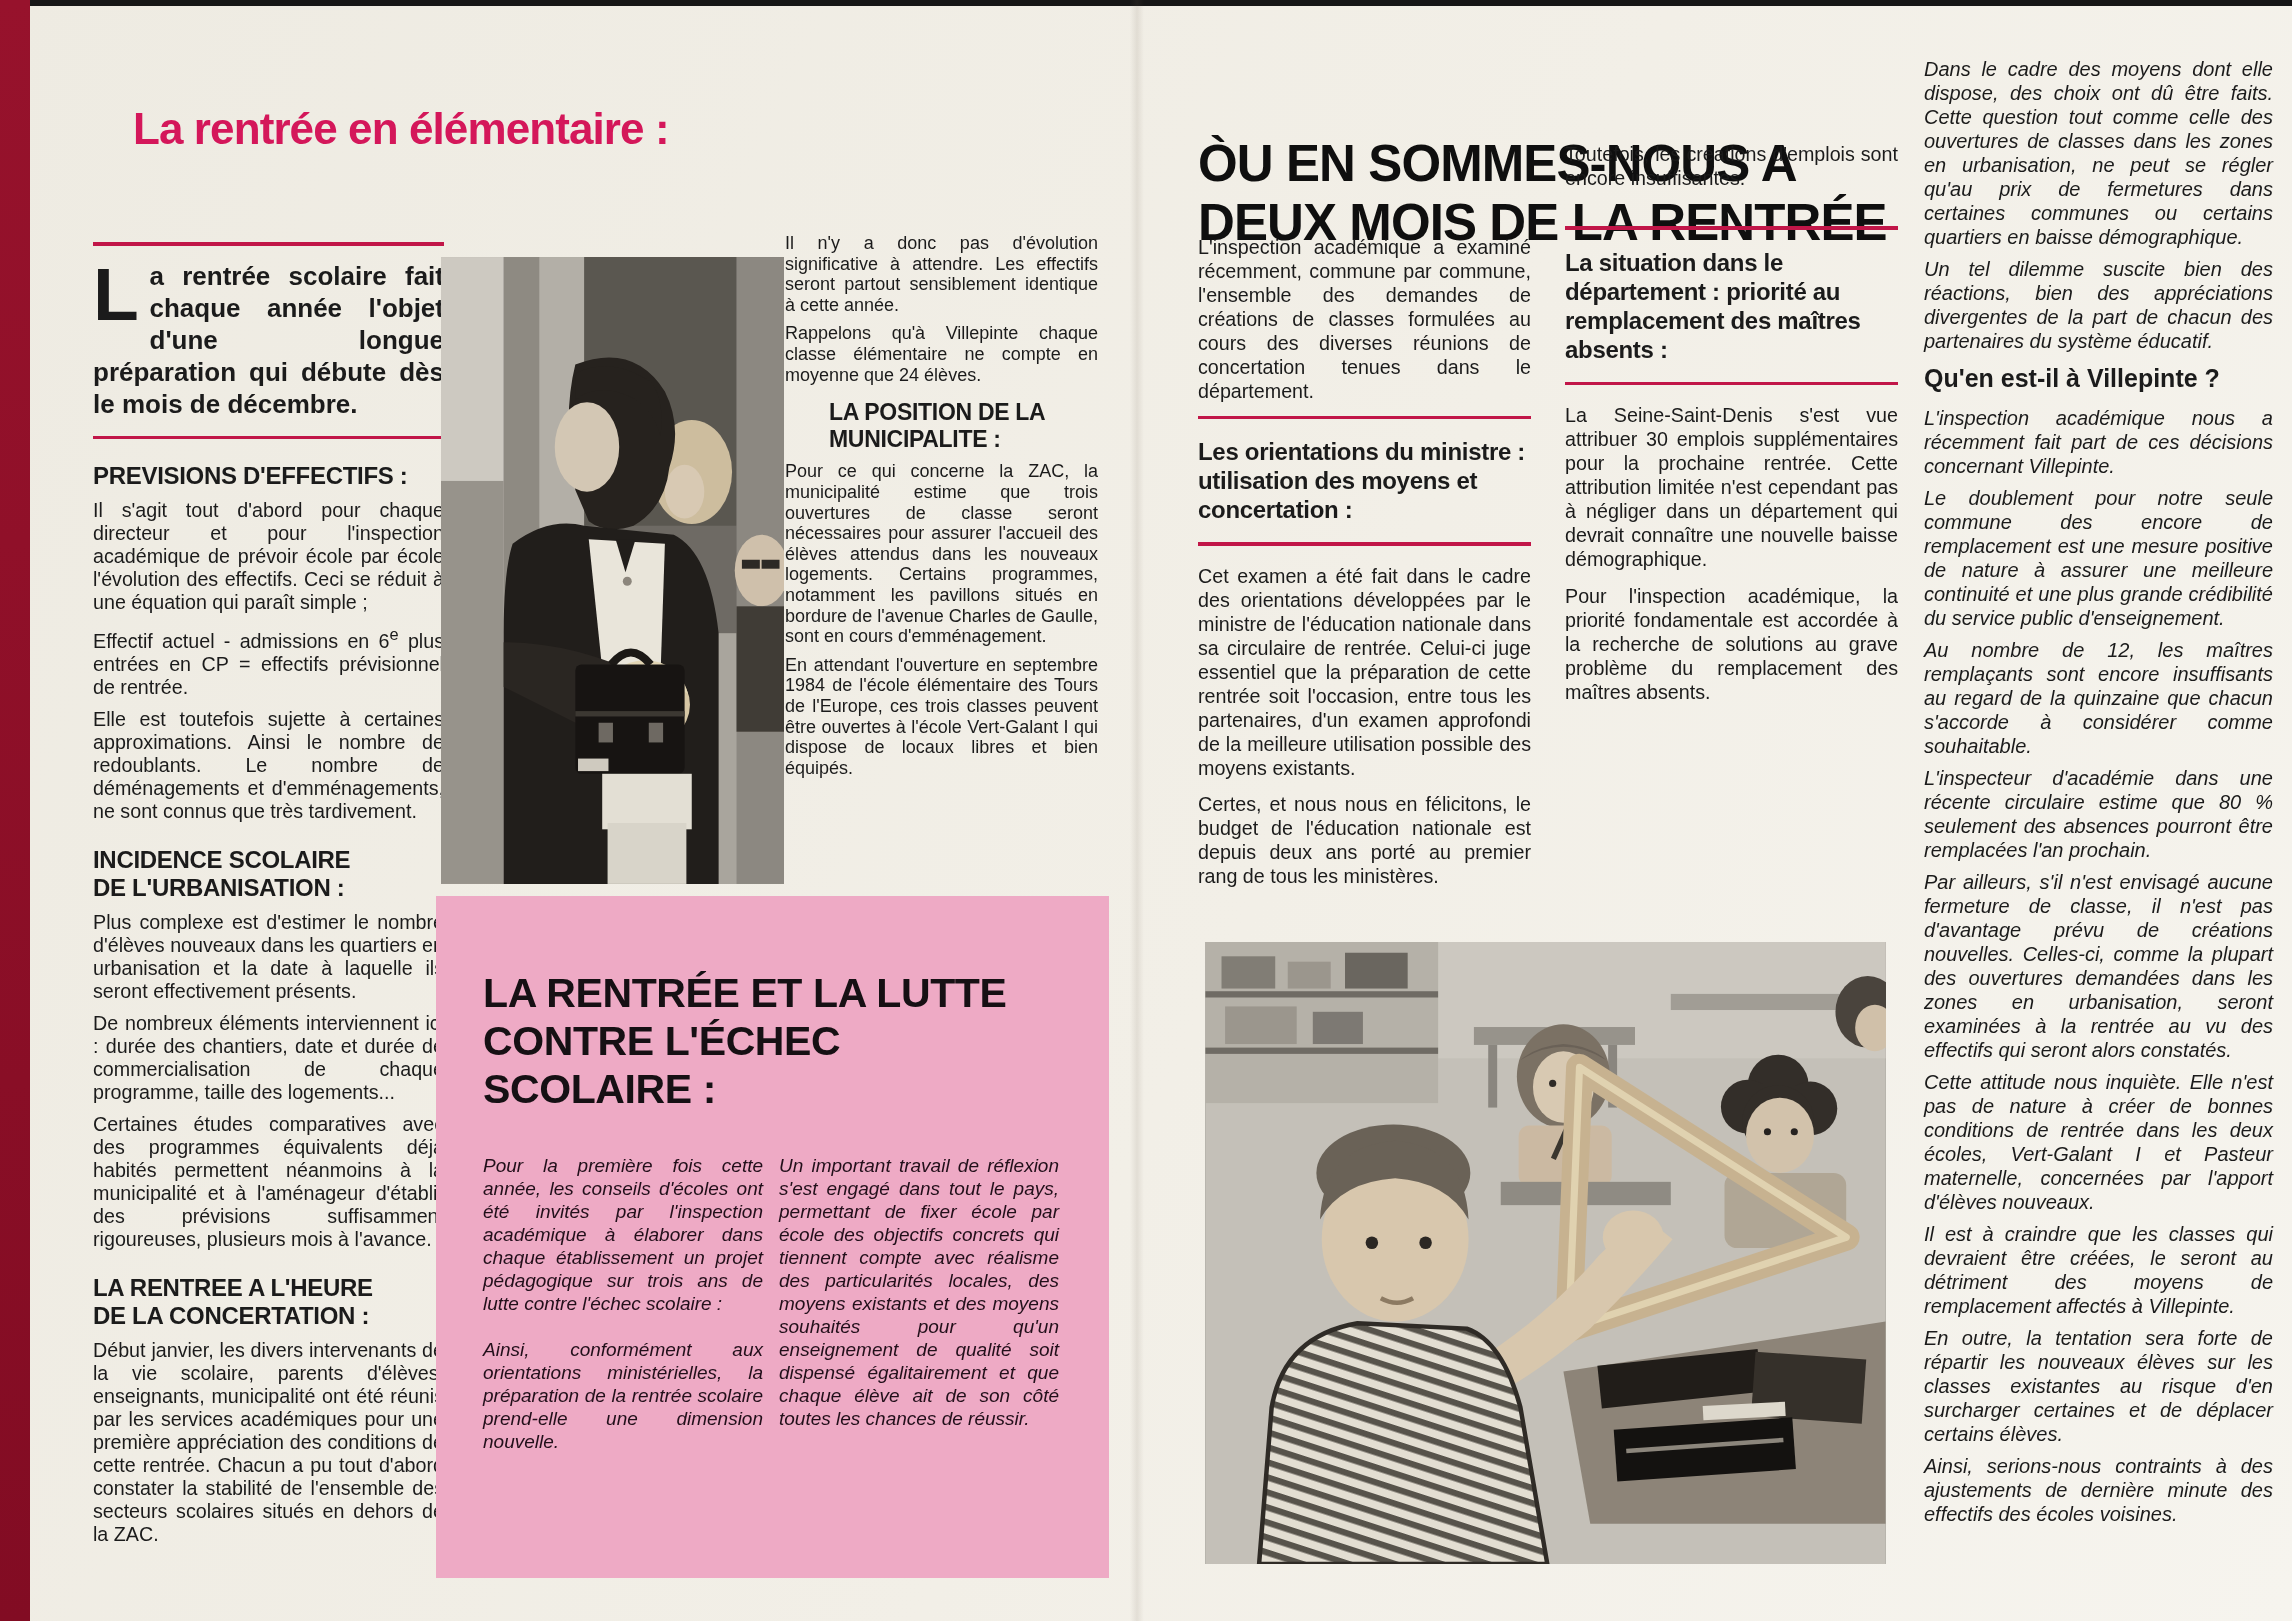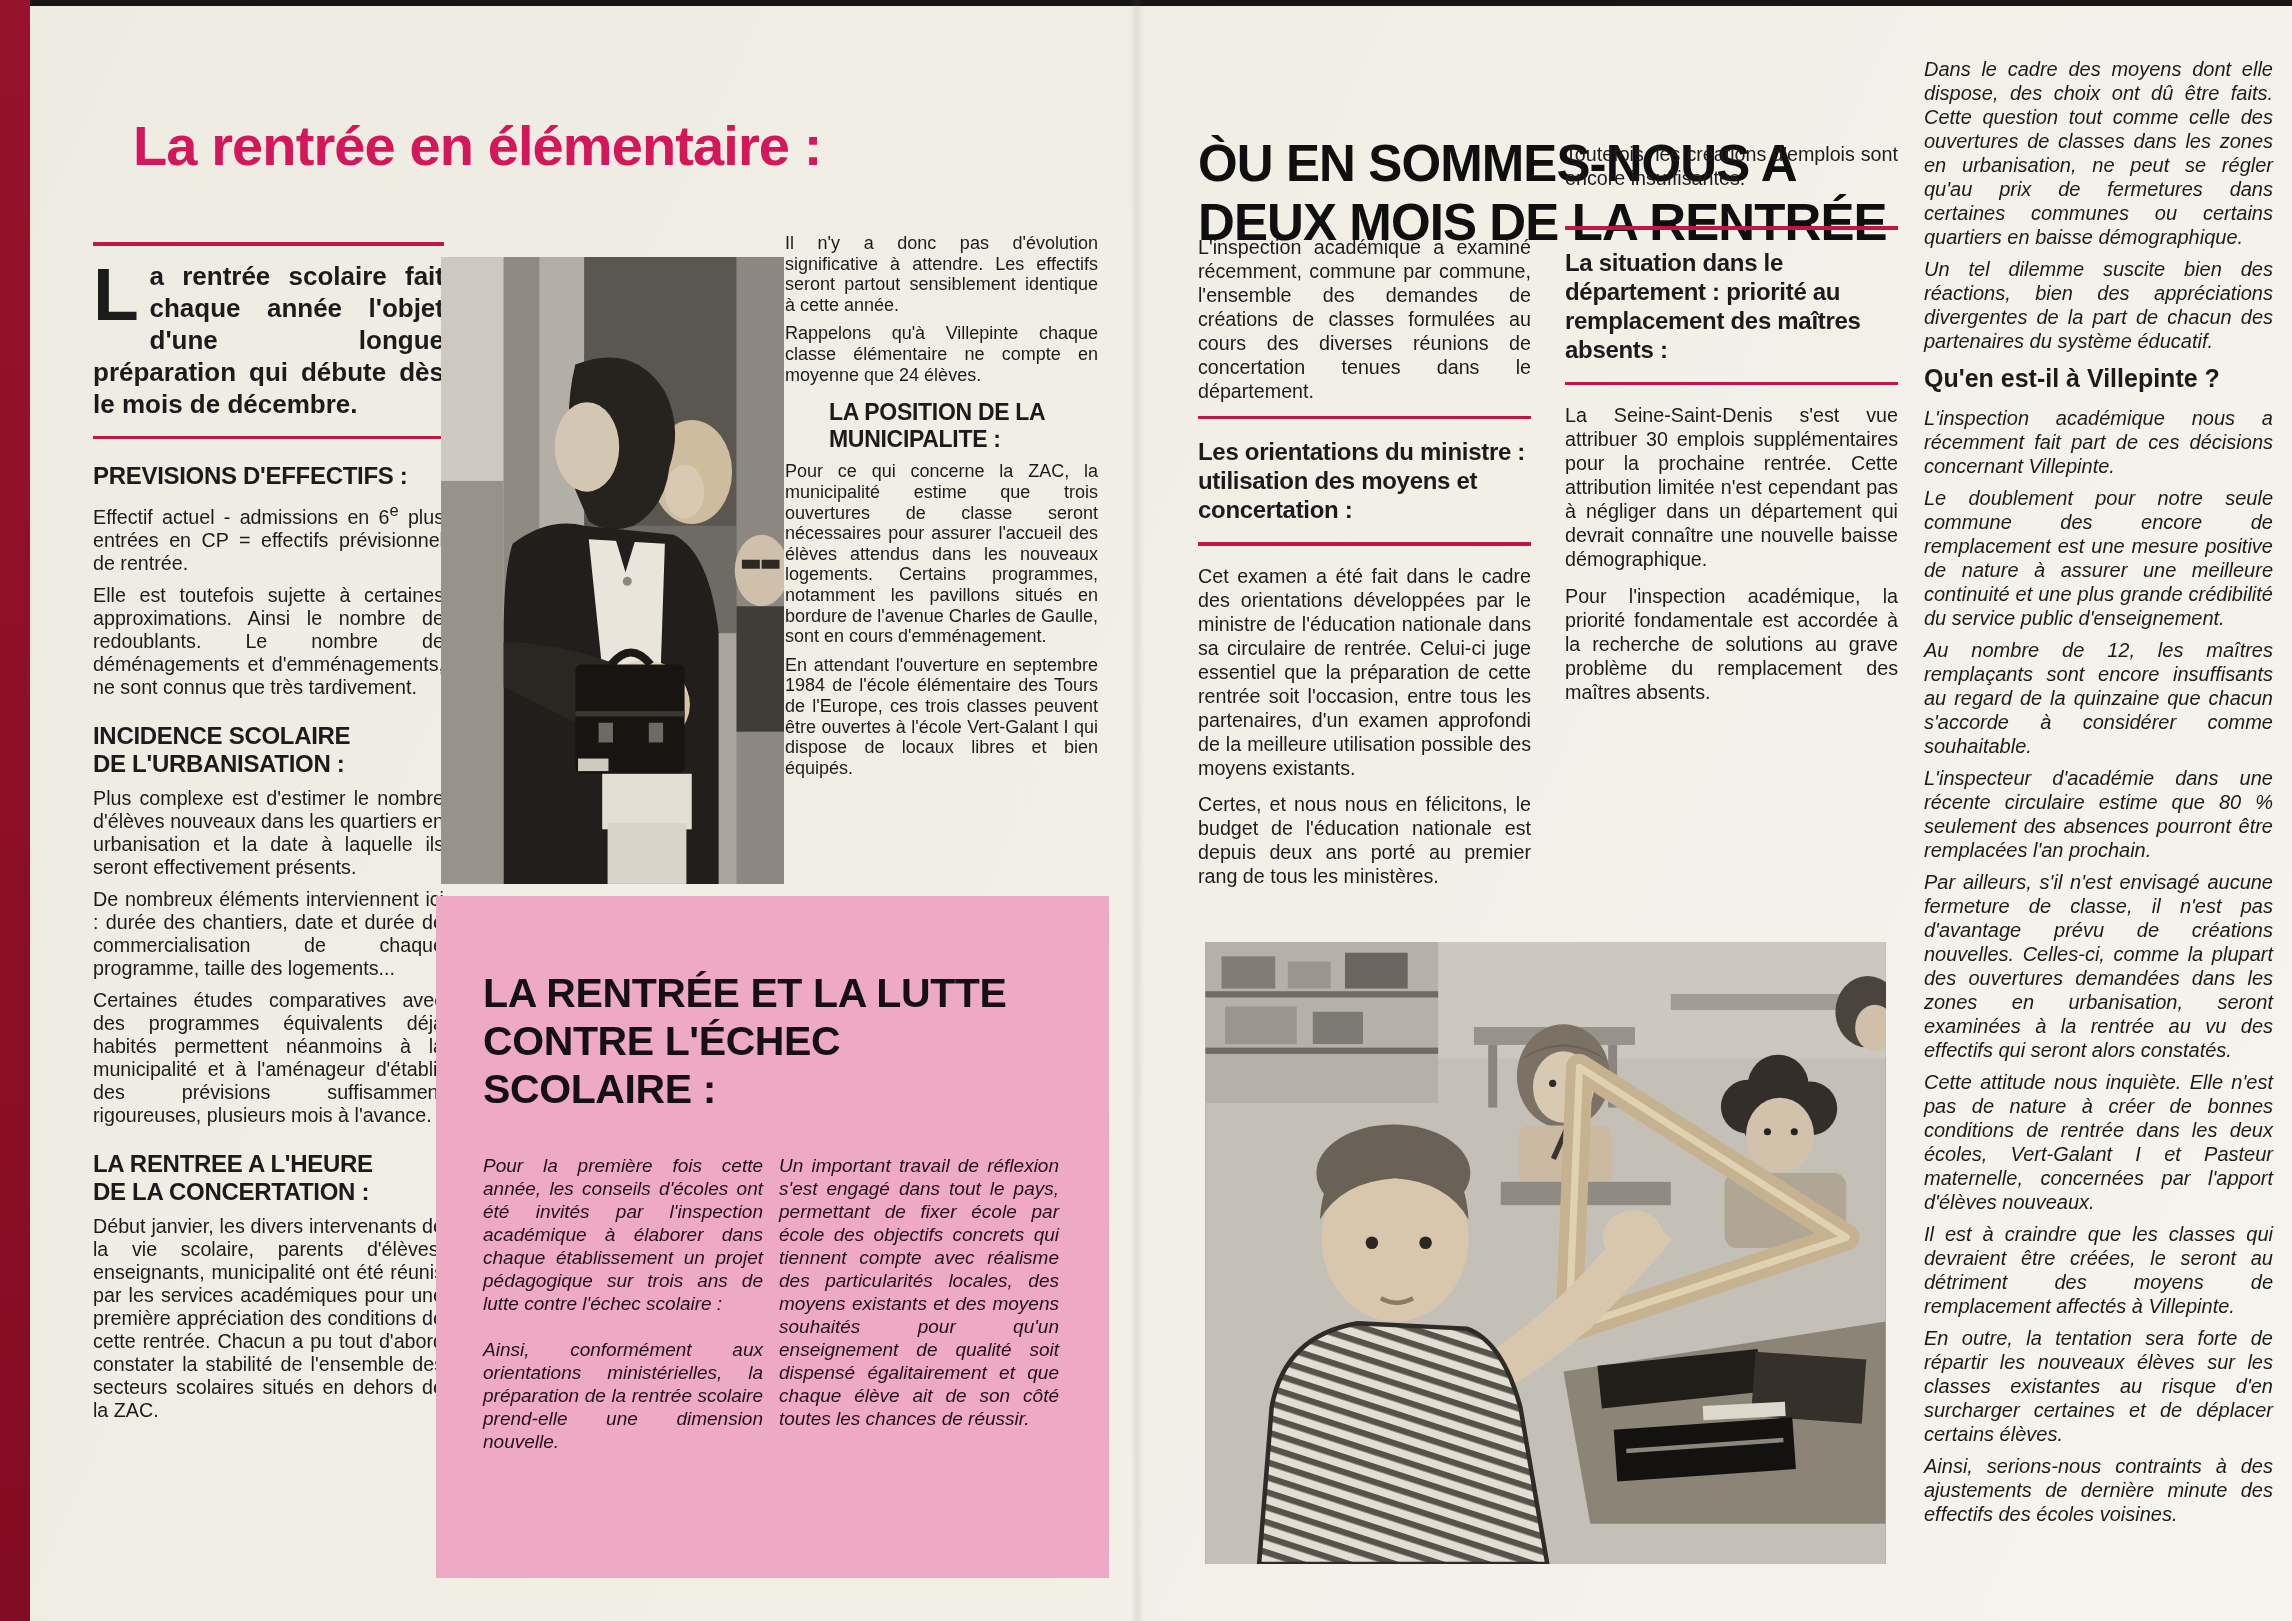--- a/index.html
+++ b/index.html
@@ -9,21 +9,21 @@
     background:linear-gradient(115deg,#eeebe2 0%,#f2efe7 55%,#f6f4ee 100%);
     font-family:"Liberation Sans",sans-serif;
     color:#1b1b1b;
     overflow:hidden;
   }
   .abs{position:absolute;}
   .rule{height:3.6px;background:#c11648;}
   
   .main-title{
     left:133px;top:75px;width:1030px;
-    font-size:56px;font-weight:bold;color:#d4175a;letter-spacing:-0.9px;
+    font-size:44px;font-weight:bold;color:#d4175a;letter-spacing:-0.9px;
   }
   .leftcol{left:93px;top:242px;width:351px;}
   .intro{font-size:26px;font-weight:bold;line-height:32px;text-align:justify;margin:14.3px 0 16px;}
   .dropcap{float:left;font-size:75px;line-height:59px;padding:5.4px 10.7px 0 0;font-weight:bold;}
   .sec-h{font-weight:bold;font-size:24px;line-height:28px;margin:23px 0 9px;letter-spacing:-0.3px;}
   .bp{font-size:19.7px;line-height:23px;text-align:justify;margin:0 0 9px;}
   .col2{left:785px;top:233px;width:313px;}
   .col2 .bp{font-size:18px;line-height:20.6px;margin-bottom:8px;}
   .col2 .sec-h{font-size:23px;line-height:27px;margin:14.3px 0 8px;padding-left:44px;}
   
@@ -64,20 +64,21 @@
   <div class="abs fold"></div>
 
   <h1 class="abs main-title">La rentrée en élémentaire :</h1>
 
   <div class="abs leftcol">
     <div class="rule"></div>
     <p class="intro"><span class="dropcap">L</span><span>a rentrée scolaire fait chaque année l'objet d'une longue préparation qui débute dès le mois de décembre.</span></p>
     <div class="rule"></div>
 
     <h2 class="sec-h">PREVISIONS D'EFFECTIFS :</h2>
+    <p class="bp">Il s'agit tout d'abord pour chaque directeur et pour l'inspection académique de prévoir école par école l'évolution des effectifs. Ceci se réduit à une équation qui paraît simple ;</p>
     <p class="bp"><span>Effectif actuel - admissions en 6</span><sup>e</sup><span> plus entrées en CP = effectifs prévisionnel de rentrée.</span></p>
     <p class="bp">Elle est toutefois sujette à certaines approximations. Ainsi le nombre de redoublants. Le nombre de déménagements et d'emménagements, ne sont connus que très tardivement.</p>
 
     <h2 class="sec-h" style="width:296px;">INCIDENCE SCOLAIRE DE L'URBANISATION :</h2>
     <p class="bp">Plus complexe est d'estimer le nombre d'élèves nouveaux dans les quartiers en urbanisation et la date à laquelle ils seront effectivement présents.</p>
     <p class="bp">De nombreux éléments interviennent ici : durée des chantiers, date et durée de commercialisation de chaque programme, taille des logements...</p>
     <p class="bp">Certaines études comparatives avec des programmes équivalents déjà habités permettent néanmoins à la municipalité et à l'aménageur d'établir des prévisions suffisamment rigoureuses, plusieurs mois à l'avance.</p>
 
     <h2 class="sec-h" style="width:296px;">LA RENTREE A L'HEURE DE LA CONCERTATION :</h2>
     <p class="bp">Début janvier, les divers intervenants de la vie scolaire, parents d'élèves, enseignants, municipalité ont été réunis par les services académiques pour une première appréciation des conditions de cette rentrée. Chacun a pu tout d'abord constater la stabilité de l'ensemble des secteurs scolaires situés en dehors de la ZAC.</p>

